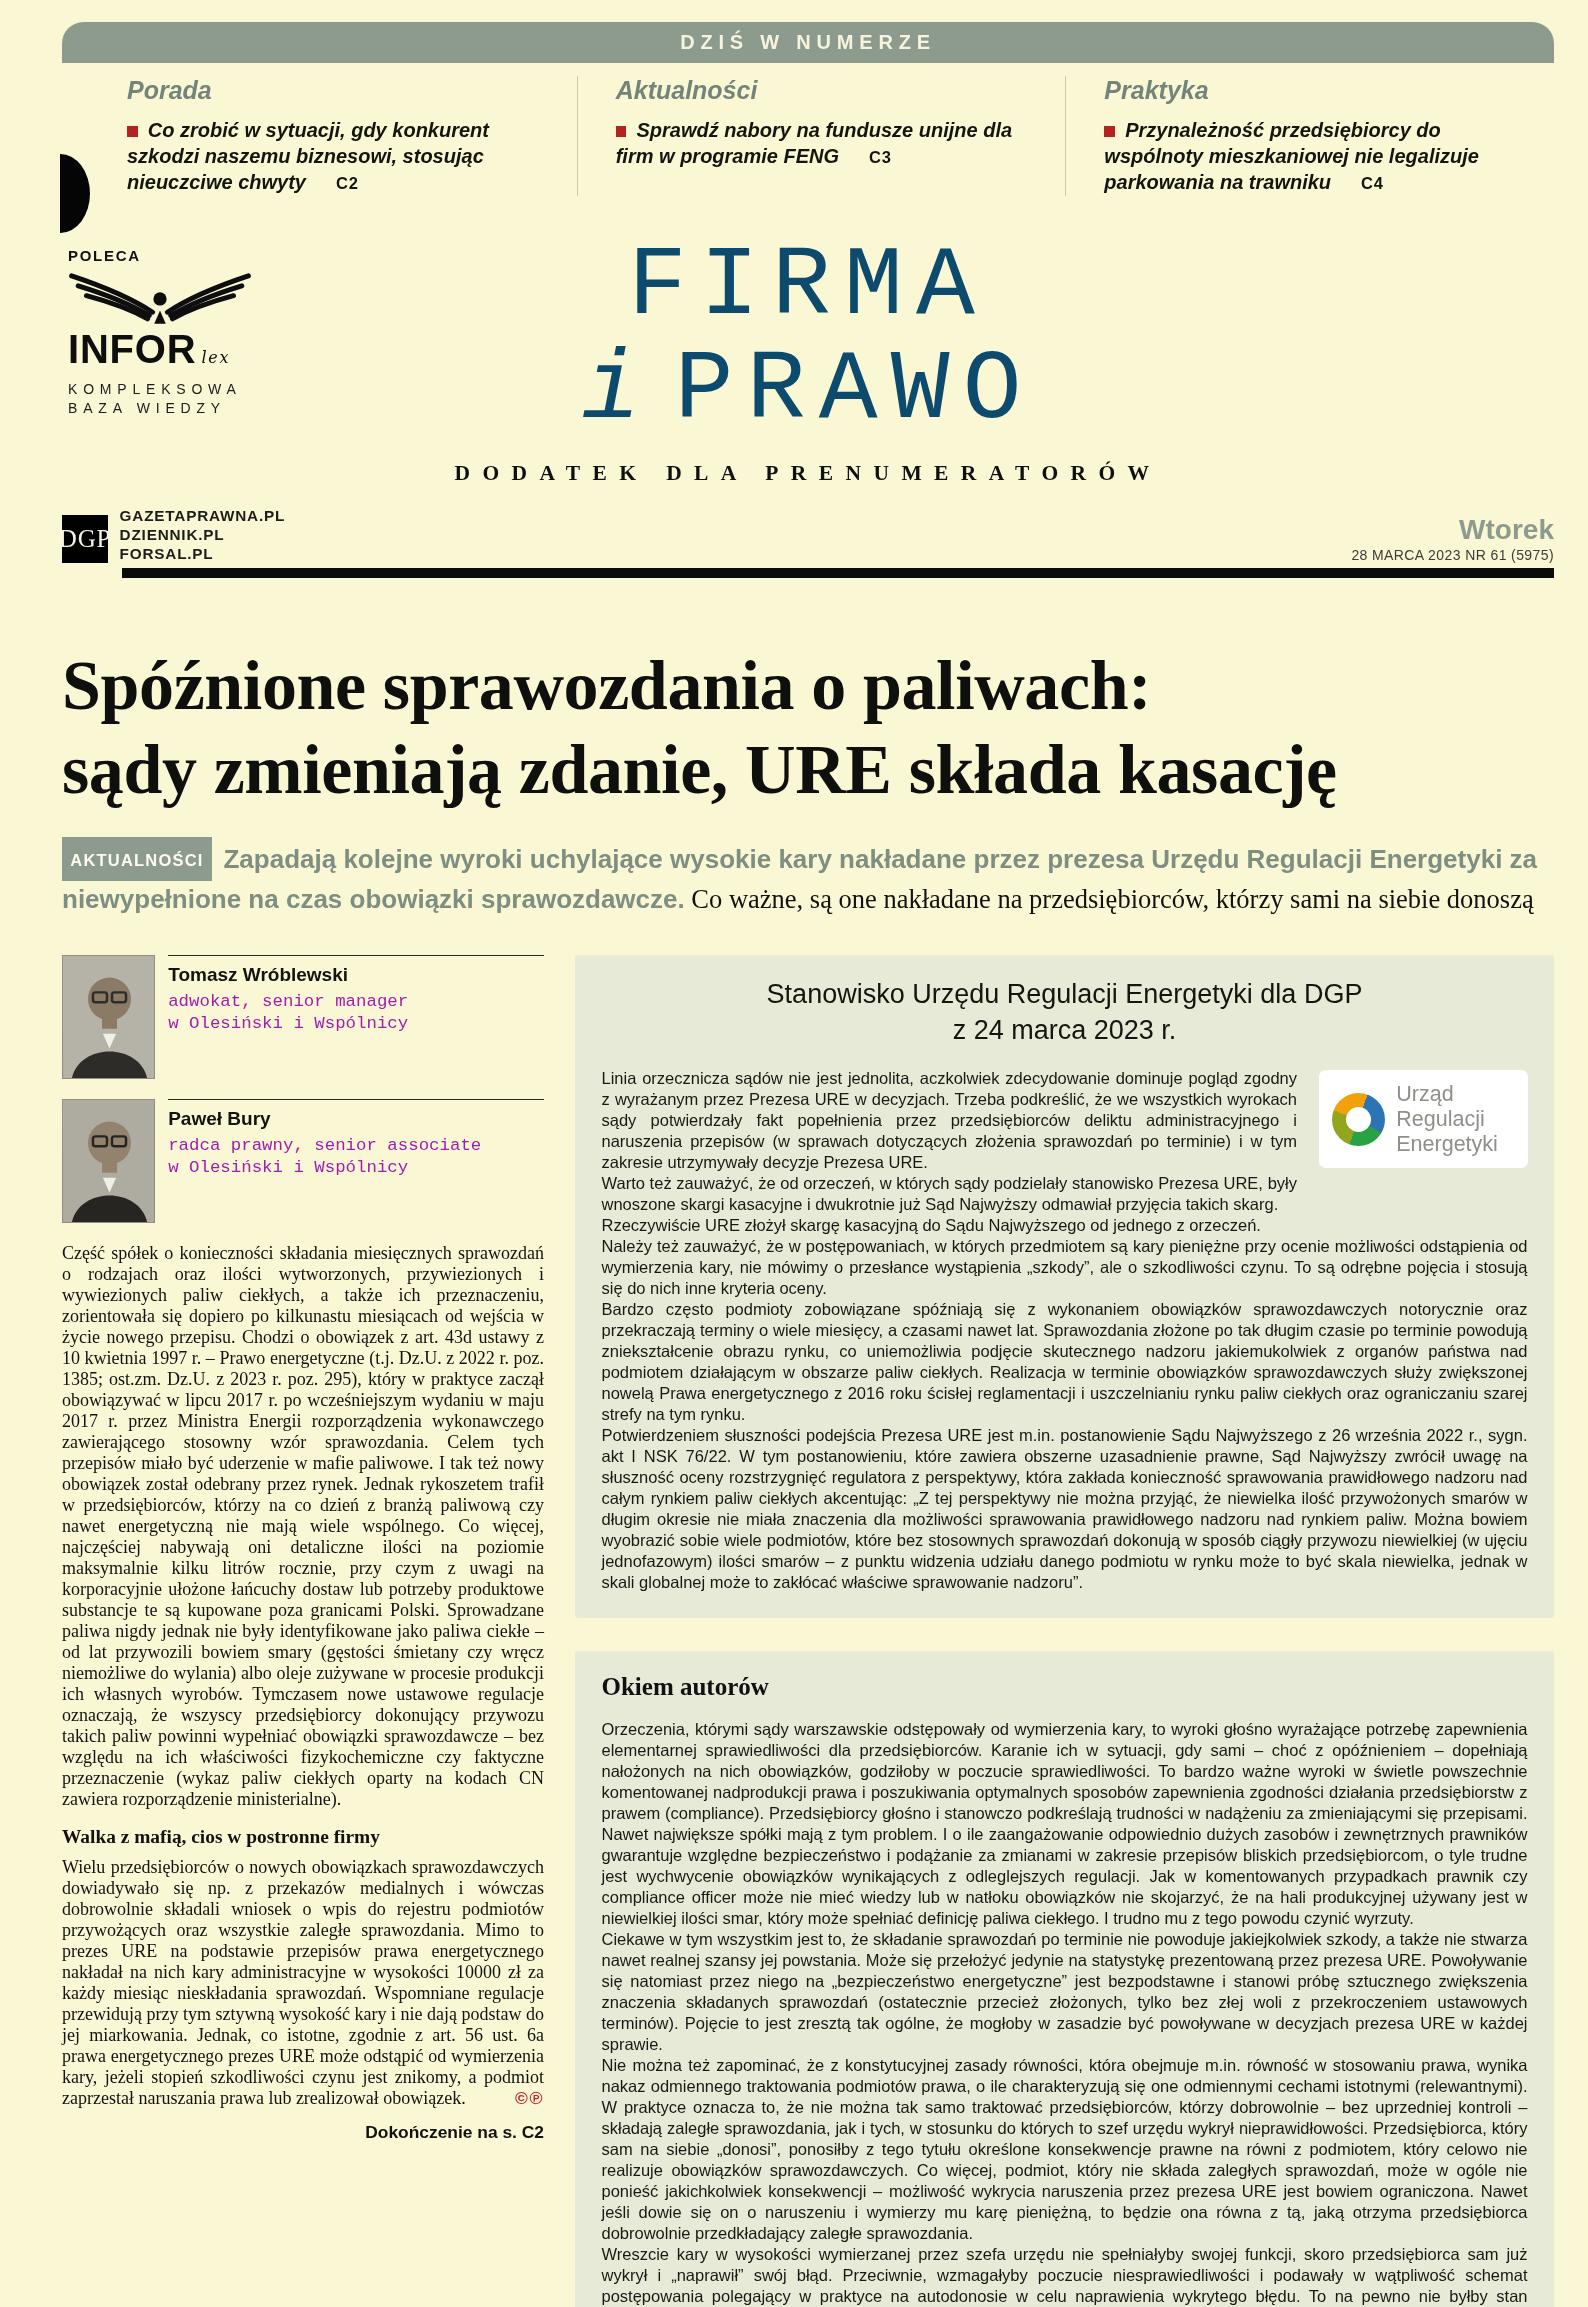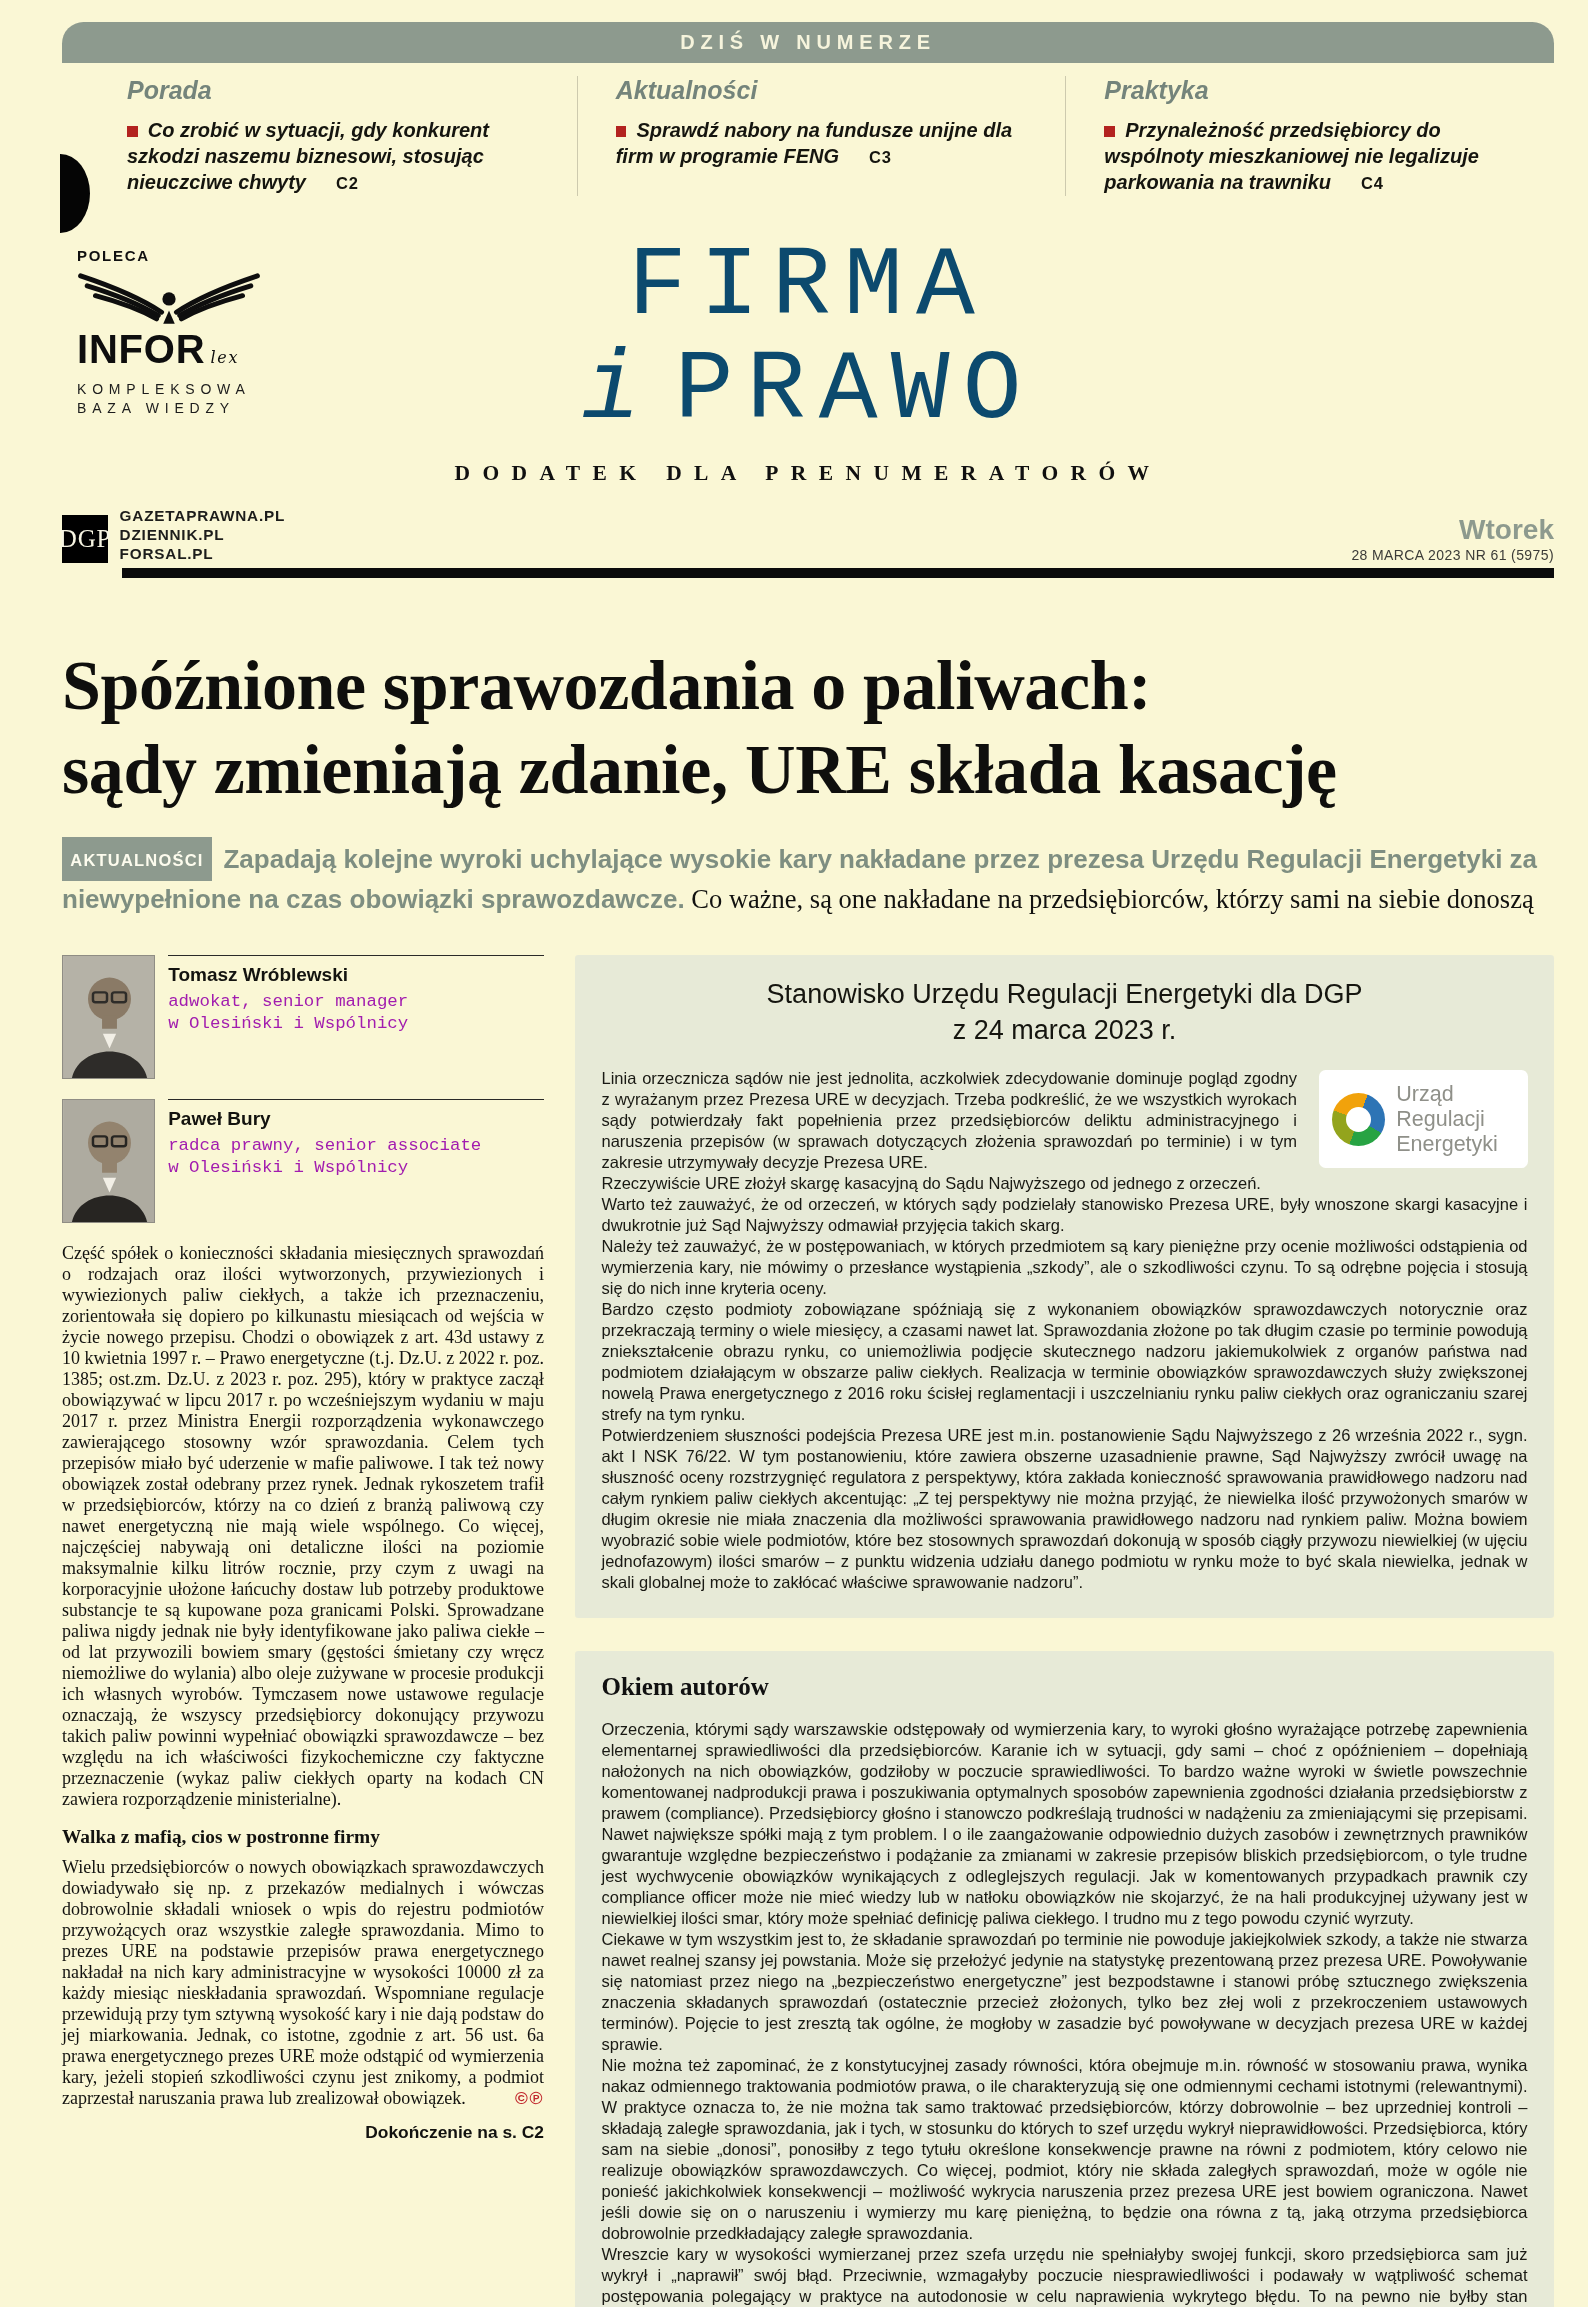--- a/index.html
+++ b/index.html
@@ -29,21 +29,21 @@
   .today { display:flex; padding:13.2px 0 16.5px 65px; }
   .today-col { flex:1; padding-right:25px; }
   .today-col + .today-col { border-left:0.8px solid rgba(0,0,0,0.18); padding-left:38px; }
   .today-heading { font-style:italic; font-weight:700; font-size:25px; color:#74847B; }
   .today-item { margin-top:11.6px; font-weight:700; font-style:italic; font-size:20px; line-height:26px; color:#15150F; }
   .bullet { display:inline-block; width:10.8px; height:10.8px; background:#B3231F; margin-right:10px; }
   .pageref { font-style:normal; font-weight:700; font-size:16.5px; letter-spacing:0.8px; margin-left:30px; }
 
   
   .masthead { position:relative; margin-top:21.5px; }
-  .infor { position:absolute; left:15px; top:13.2px; width:248px; }
+  .infor { position:absolute; left:6px; top:13.2px; width:248px; }
   .poleca { font-weight:700; font-size:15px; letter-spacing:1.7px; color:#111; }
   .bird { margin:5px 0 1.7px -3.3px; }
   .infor-name { font-weight:800; font-size:40px; letter-spacing:0.8px; color:#0e0e0e; line-height:41px; }
   .infor-lex { font-family:"DejaVu Serif", serif; font-style:italic; font-weight:400; font-size:16px; letter-spacing:1.7px; margin-left:5px; }
   .infor-sub { font-size:14px; letter-spacing:5.8px; color:#1c1c1c; margin-top:3.3px; }
   .mast-title { text-align:center; font-family:Liberation Mono, monospace; color:#0c4a6e; padding-top:1.7px; }
   .mast-line { font-size:98px; line-height:104px; letter-spacing:13.2px; }
   .mast-i { font-style:italic; text-transform:none; margin-right:21.5px; }
   .tagline { text-align:center; font-family:"Liberation Serif", serif; font-weight:700; font-size:21.5px; letter-spacing:12.4px; color:#101010; margin-top:18px; }
   .mast-bottom { display:flex; justify-content:space-between; align-items:flex-end; margin-top:20px; }
@@ -257,22 +257,22 @@
         </div>
         <div class="ure-body">
           <div class="ure-logo-card">
             <div class="ure-ring"></div>
             <div class="ure-logo-text">
               <div>Urząd Regulacji</div>
               <div>Energetyki</div>
             </div>
           </div>
           <p>Linia orzecznicza sądów nie jest jednolita, aczkolwiek zdecydowanie dominuje pogląd zgodny z wyrażanym przez Prezesa URE w decyzjach. Trzeba podkreślić, że we wszystkich wyrokach sądy potwierdzały fakt popełnienia przez przedsiębiorców deliktu administracyjnego i naruszenia przepisów (w sprawach dotyczących złożenia sprawozdań po terminie) i w tym zakresie utrzymywały decyzje Prezesa URE.</p>
+          <p>Warto też zauważyć, że od orzeczeń, w których sądy podzielały stanowisko Prezesa URE, były wnoszone skargi kasacyjne i dwukrotnie już Sąd Najwyższy odmawiał przyjęcia takich skarg.</p>
           <p>Rzeczywiście URE złożył skargę kasacyjną do Sądu Najwyższego od jednego z orzeczeń.</p>
-          <p>Warto też zauważyć, że od orzeczeń, w których sądy podzielały stanowisko Prezesa URE, były wnoszone skargi kasacyjne i dwukrotnie już Sąd Najwyższy odmawiał przyjęcia takich skarg.</p>
           <p>Należy też zauważyć, że w postępowaniach, w których przedmiotem są kary pieniężne przy ocenie możliwości odstąpienia od wymierzenia kary, nie mówimy o przesłance wystąpienia „szkody”, ale o szkodliwości czynu. To są odrębne pojęcia i stosują się do nich inne kryteria oceny.</p>
           <p>Bardzo często podmioty zobowiązane spóźniają się z wykonaniem obowiązków sprawozdawczych notorycznie oraz przekraczają terminy o wiele miesięcy, a czasami nawet lat. Sprawozdania złożone po tak długim czasie po terminie powodują zniekształcenie obrazu rynku, co uniemożliwia podjęcie skutecznego nadzoru jakiemukolwiek z organów państwa nad podmiotem działającym w obszarze paliw ciekłych. Realizacja w terminie obowiązków sprawozdawczych służy zwiększonej nowelą Prawa energetycznego z 2016 roku ścisłej reglamentacji i uszczelnianiu rynku paliw ciekłych oraz ograniczaniu szarej strefy na tym rynku.</p>
           <p>Potwierdzeniem słuszności podejścia Prezesa URE jest m.in. postanowienie Sądu Najwyższego z 26 września 2022 r., sygn. akt I NSK 76/22. W tym postanowieniu, które zawiera obszerne uzasadnienie prawne, Sąd Najwyższy zwrócił uwagę na słuszność oceny rozstrzygnięć regulatora z perspektywy, która zakłada konieczność sprawowania prawidłowego nadzoru nad całym rynkiem paliw ciekłych akcentując: „Z tej perspektywy nie można przyjąć, że niewielka ilość przywożonych smarów w długim okresie nie miała znaczenia dla możliwości sprawowania prawidłowego nadzoru nad rynkiem paliw. Można bowiem wyobrazić sobie wiele podmiotów, które bez stosownych sprawozdań dokonują w sposób ciągły przywozu niewielkiej (w ujęciu jednofazowym) ilości smarów – z punktu widzenia udziału danego podmiotu w rynku może to być skala niewielka, jednak w skali globalnej może to zakłócać właściwe sprawowanie nadzoru”.</p>
         </div>
       </div>
 
       <div class="box oa-box">
         <div class="oa-title">Okiem autorów</div>
         <p>Orzeczenia, którymi sądy warszawskie odstępowały od wymierzenia kary, to wyroki głośno wyrażające potrzebę zapewnienia elementarnej sprawiedliwości dla przedsiębiorców. Karanie ich w sytuacji, gdy sami – choć z opóźnieniem – dopełniają nałożonych na nich obowiązków, godziłoby w poczucie sprawiedliwości. To bardzo ważne wyroki w świetle powszechnie komentowanej nadprodukcji prawa i poszukiwania optymalnych sposobów zapewnienia zgodności działania przedsiębiorstw z prawem (compliance). Przedsiębiorcy głośno i stanowczo podkreślają trudności w nadążeniu za zmieniającymi się przepisami. Nawet największe spółki mają z tym problem. I o ile zaangażowanie odpowiednio dużych zasobów i zewnętrznych prawników gwarantuje względne bezpieczeństwo i podążanie za zmianami w zakresie przepisów bliskich przedsiębiorcom, o tyle trudne jest wychwycenie obowiązków wynikających z odleglejszych regulacji. Jak w komentowanych przypadkach prawnik czy compliance officer może nie mieć wiedzy lub w natłoku obowiązków nie skojarzyć, że na hali produkcyjnej używany jest w niewielkiej ilości smar, który może spełniać definicję paliwa ciekłego. I trudno mu z tego powodu czynić wyrzuty.</p>
         <p>Ciekawe w tym wszystkim jest to, że składanie sprawozdań po terminie nie powoduje jakiejkolwiek szkody, a także nie stwarza nawet realnej szansy jej powstania. Może się przełożyć jedynie na statystykę prezentowaną przez prezesa URE. Powoływanie się natomiast przez niego na „bezpieczeństwo energetyczne” jest bezpodstawne i stanowi próbę sztucznego zwiększenia znaczenia składanych sprawozdań (ostatecznie przecież złożonych, tylko bez złej woli z przekroczeniem ustawowych terminów). Pojęcie to jest zresztą tak ogólne, że mogłoby w zasadzie być powoływane w decyzjach prezesa URE w każdej sprawie.</p>

